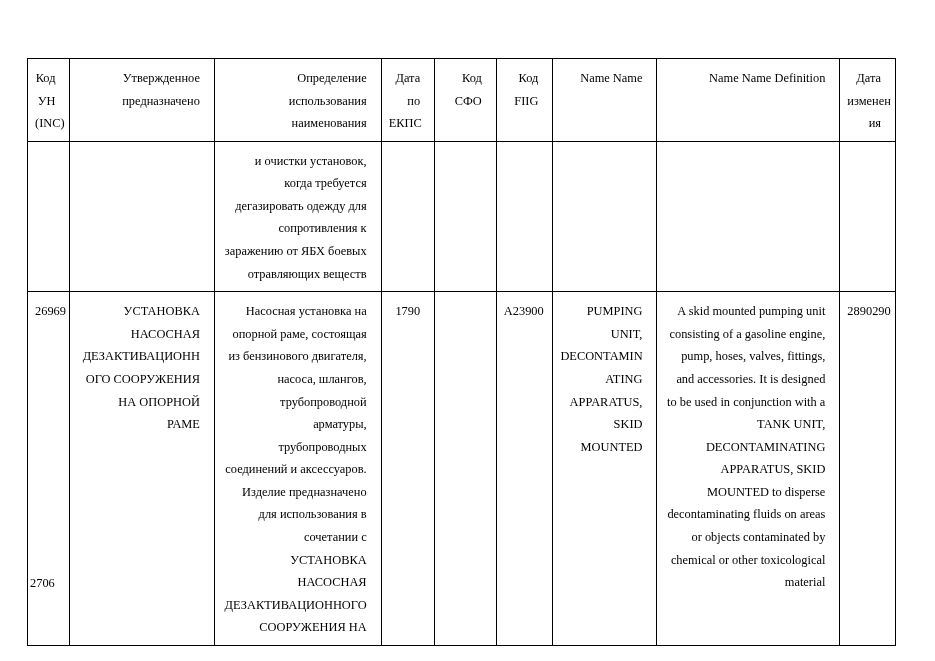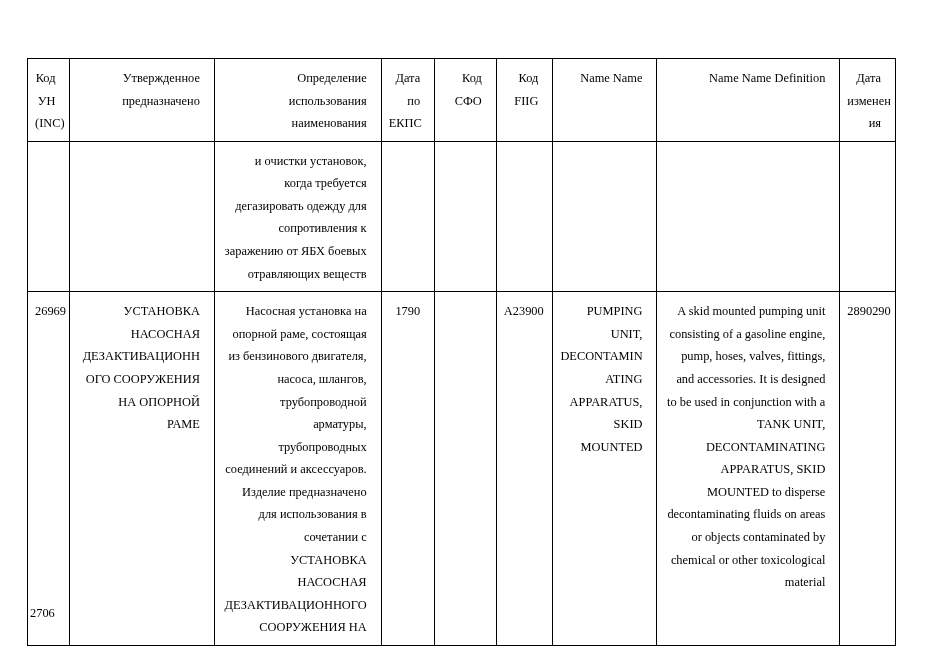--- a/index.html
+++ b/index.html
@@ -63,21 +63,21 @@
   .c6 { width: 103px; }
   .c7 { width: 181px; }
   .c8 { width: 55px; }
   .cell-text {
     display: block;
     white-space: pre-line;
   }
   .page-number {
     position: absolute;
     left: 30px;
-    top: 606px;
+    top: 576px;
     font-size: 12.4px;
     font-family: "Liberation Serif", serif;
   }
 </style>
 </head>
 <body>
 
 <div class="page">
 
 

